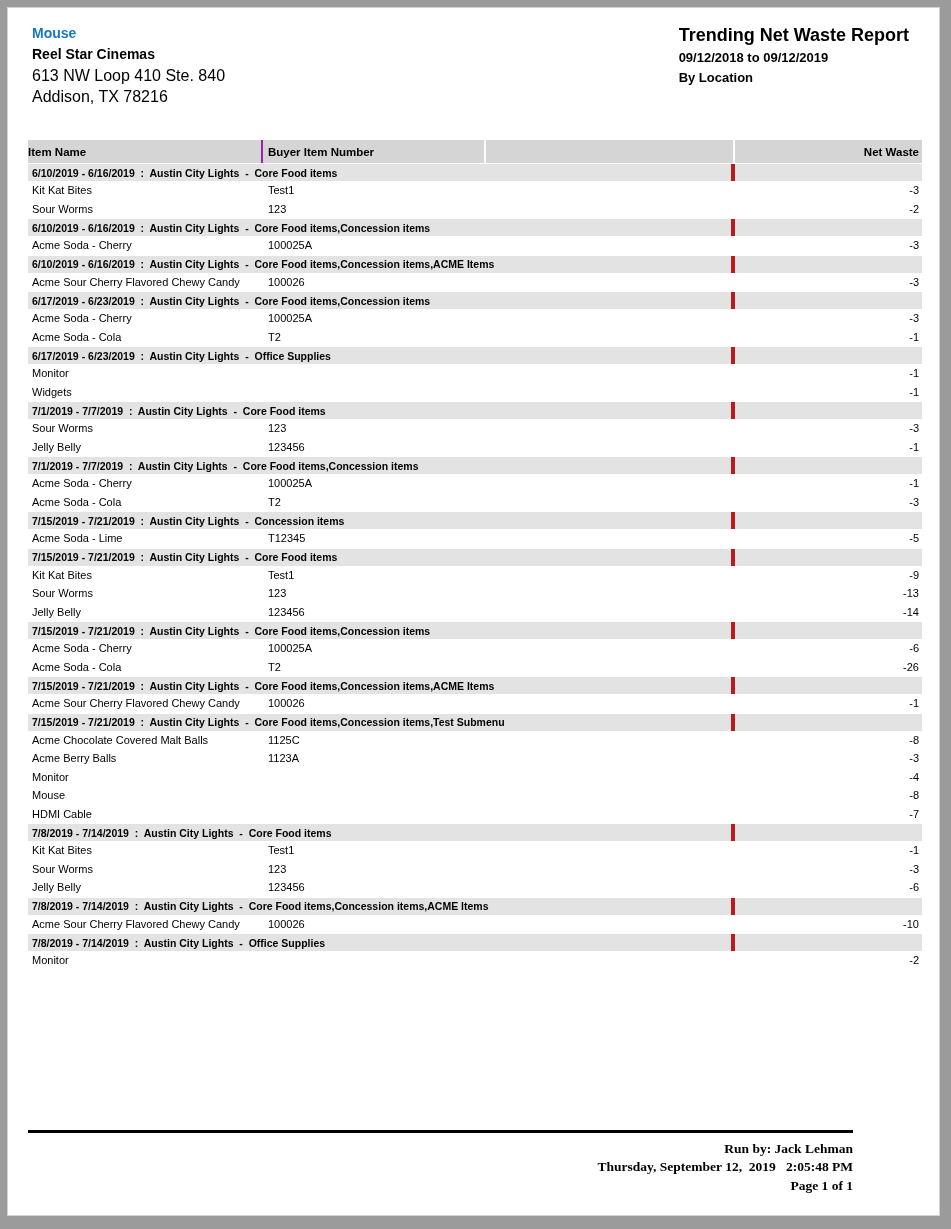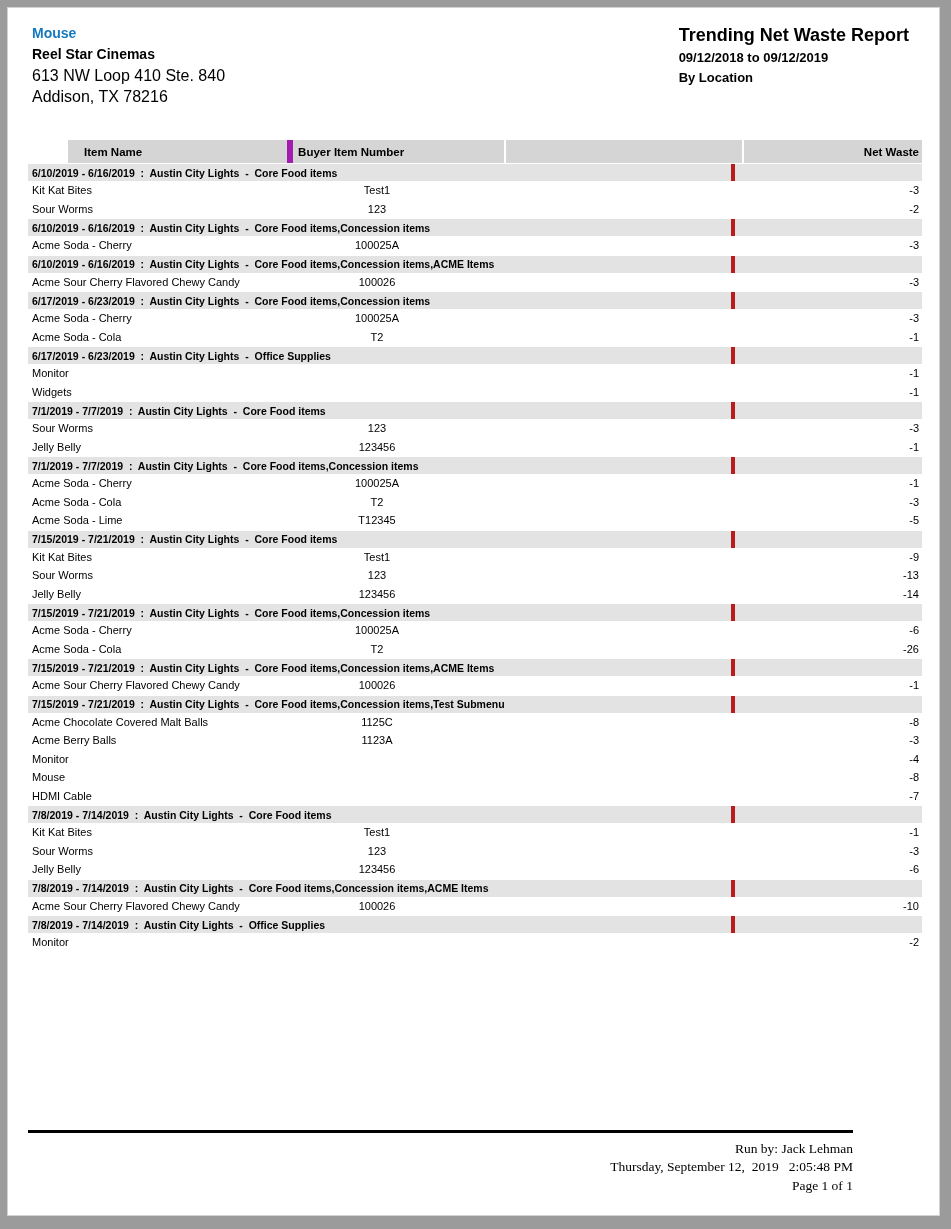--- a/index.html
+++ b/index.html
@@ -46,21 +46,21 @@
   }
   .thead { display: flex; height: 23px; }
   .th {
     background: var(--header-bg, #d5d5d5);
     font-weight: bold;
     font-size: 11.5px;
     display: flex;
     align-items: center;
     box-sizing: border-box;
   }
-  .th.c1 { width: 235px; padding-left: 16px; border-right: 6px solid #a21caf; margin-left: 40px; }
+  .th.c1 { width: 235px; padding-left: 0; border-right: 2px solid #a21caf; }
   .th.c2 { width: 223px; padding-left: 5px; border-right: 2px solid #fff; }
   .th.c3 { width: 249px; border-right: 2px solid #fff; }
   .th.c4 { width: 187px; justify-content: flex-end; padding-right: 3px; }
   .group-row {
     display: flex;
     height: 18px;
     border-top: 1px solid #ffffff;
     box-sizing: border-box;
   }
   .group-label {
@@ -78,35 +78,35 @@
   }
   .group-tail { flex: 1; background: var(--group-bg, #e3e3e3); }
   .data-row {
     display: flex;
     height: 18.5px;
     font-size: 11px;
     align-items: center;
   }
   .cell { box-sizing: border-box; overflow: hidden; white-space: nowrap; }
   .cell.c1 { width: 235px; padding-left: 4px; }
-  .cell.c2 { width: 223px; padding-left: 5px; text-align: center; }
+  .cell.c2 { width: 223px; padding-left: 5px; }
   .cell.c3 { width: 249px; }
   .cell.c4 { flex: 1; text-align: right; padding-right: 3px; }
   
   .footer {
     position: absolute;
     left: 20px;
     right: 86px;
     bottom: 20px;
     text-align: right;
     font-family: "Liberation Serif", "DejaVu Serif", serif;
     font-size: 13.5px;
   }
   .footer-rule { height: 3px; background: #000; margin-bottom: 7px; }
-  .footer-line { line-height: 18.5px; white-space: pre; }
+  .footer-line { line-height: 18.5px; white-space: pre; font-weight: bold; }
 </style>
 </head>
 <body>
 
 <div class="viewport">
   <div class="page">
 
     <div class="report-header">
       <div class="header-left">
         <div class="buyer-label">Mouse</div>
@@ -222,20 +222,24 @@
             <div class="cell c2">100025A</div>
             <div class="cell c3"></div>
             <div class="cell c4">-1</div>
           </div>
           <div class="data-row">
             <div class="cell c1">Acme Soda - Cola</div>
             <div class="cell c2">T2</div>
             <div class="cell c3"></div>
             <div class="cell c4">-3</div>
           </div>
+          <div class="group-row">
+            <div class="group-label">7/15/2019 - 7/21/2019  :  Austin City Lights  -  Concession items</div>
+            <div class="group-tail"></div>
+          </div>
           <div class="data-row">
             <div class="cell c1">Acme Soda - Lime</div>
             <div class="cell c2">T12345</div>
             <div class="cell c3"></div>
             <div class="cell c4">-5</div>
           </div>
           <div class="group-row">
             <div class="group-label">7/15/2019 - 7/21/2019  :  Austin City Lights  -  Core Food items</div>
             <div class="group-tail"></div>
           </div>

